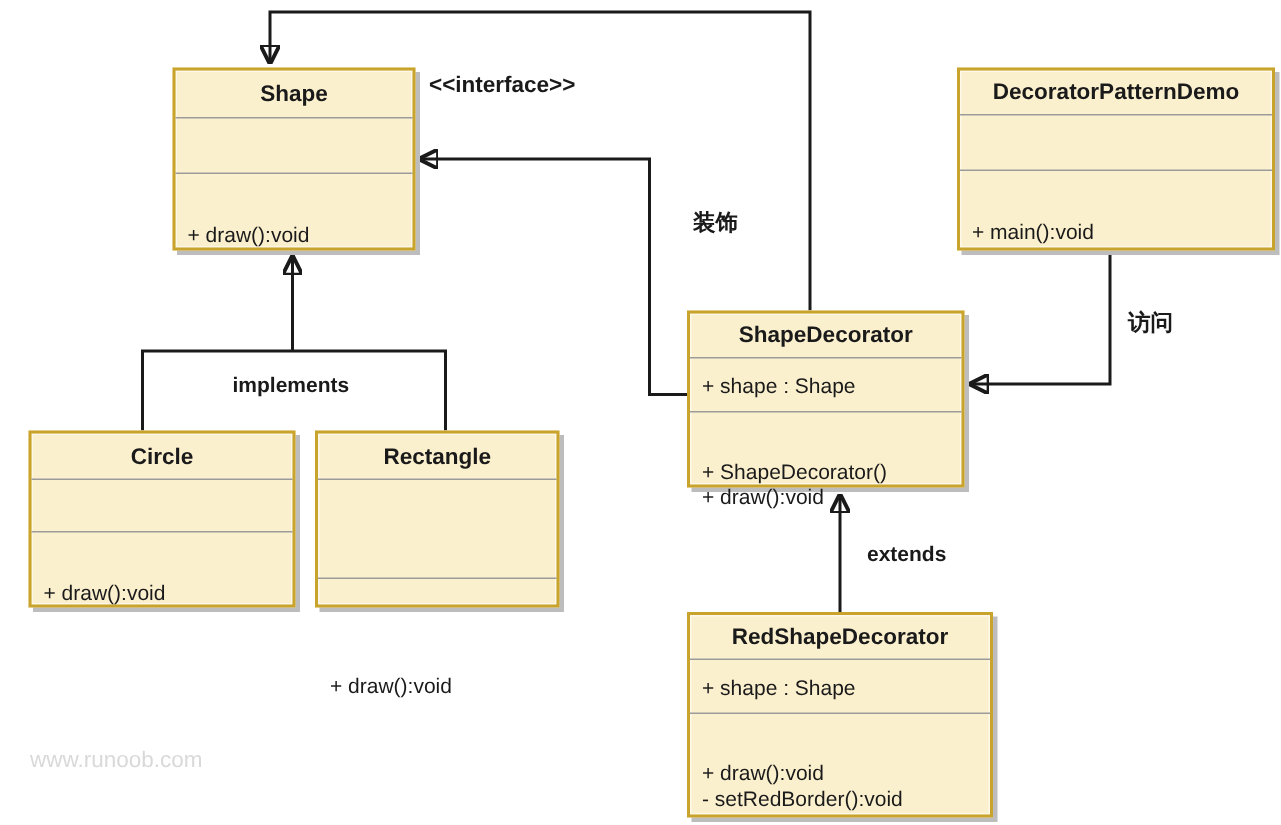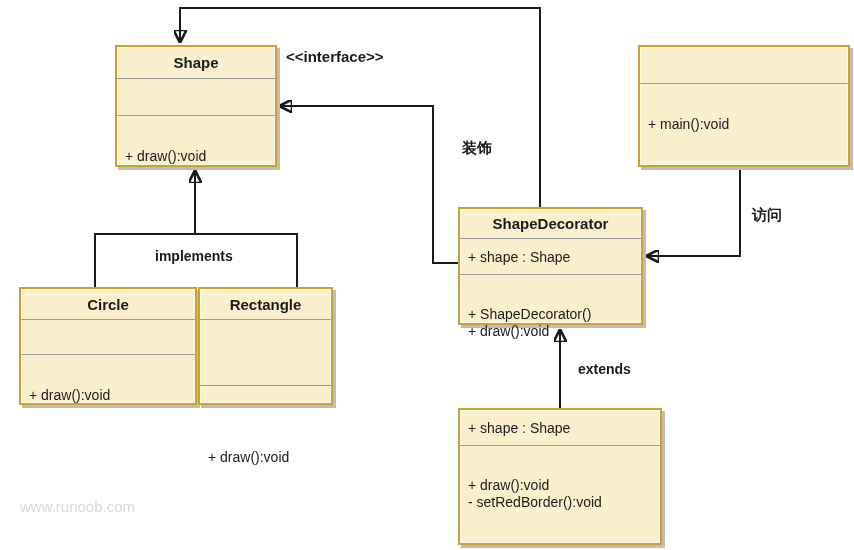--- a/index.html
+++ b/index.html
@@ -50,20 +50,21 @@
 
   <div class="uml-class" style="left:115px;top:45px;width:162px;height:122px;">
     <div class="uml-title" style="height:32px;">Shape</div>
     <div class="uml-attrs" style="height:37px;"></div>
     <div class="uml-methods">
       <div class="m-line">+ draw():void</div>
     </div>
   </div>
 
   <div class="uml-class" style="left:638px;top:45px;width:212px;height:122px;">
+    <div class="uml-title" style="height:30px;">DecoratorPatternDemo</div>
     <div class="uml-attrs" style="height:37px;"></div>
     <div class="uml-methods">
       <div class="m-line">+ main():void</div>
     </div>
   </div>
 
   <div class="uml-class" style="left:458px;top:207px;width:185px;height:118px;">
     <div class="uml-title" style="height:30px;">ShapeDecorator</div>
     <div class="uml-attrs" style="height:36px;">
       <span>+ shape : Shape</span>
@@ -75,29 +76,30 @@
   </div>
 
   <div class="uml-class" style="left:19px;top:287px;width:178px;height:118px;">
     <div class="uml-title" style="height:31px;">Circle</div>
     <div class="uml-attrs" style="height:35px;"></div>
     <div class="uml-methods">
       <div class="m-line">+ draw():void</div>
     </div>
   </div>
 
-  <div class="uml-class" style="left:198px;top:287px;width:135px;height:118px;gap:31px;">
+  <div class="uml-class" style="left:210px;top:287px;width:163px;height:118px;gap:31px;">
     <div class="uml-title" style="height:31px;">Rectangle</div>
     <div class="uml-attrs" style="height:35px;"></div>
     <div class="uml-methods">
       <div class="m-line">+ draw():void</div>
     </div>
   </div>
 
   <div class="uml-class" style="left:458px;top:408px;width:204px;height:137px;">
+    <div class="uml-title" style="height:30px;">RedShapeDecorator</div>
     <div class="uml-attrs" style="height:36px;">
       <span>+ shape : Shape</span>
     </div>
     <div class="uml-methods" style="padding-top:7px;">
       <div class="m-line">+ draw():void</div>
       <div class="m-line">- setRedBorder():void</div>
     </div>
   </div>
 
   <div class="diagram-label" style="left:286px;top:48px;">&lt;&lt;interface&gt;&gt;</div>

